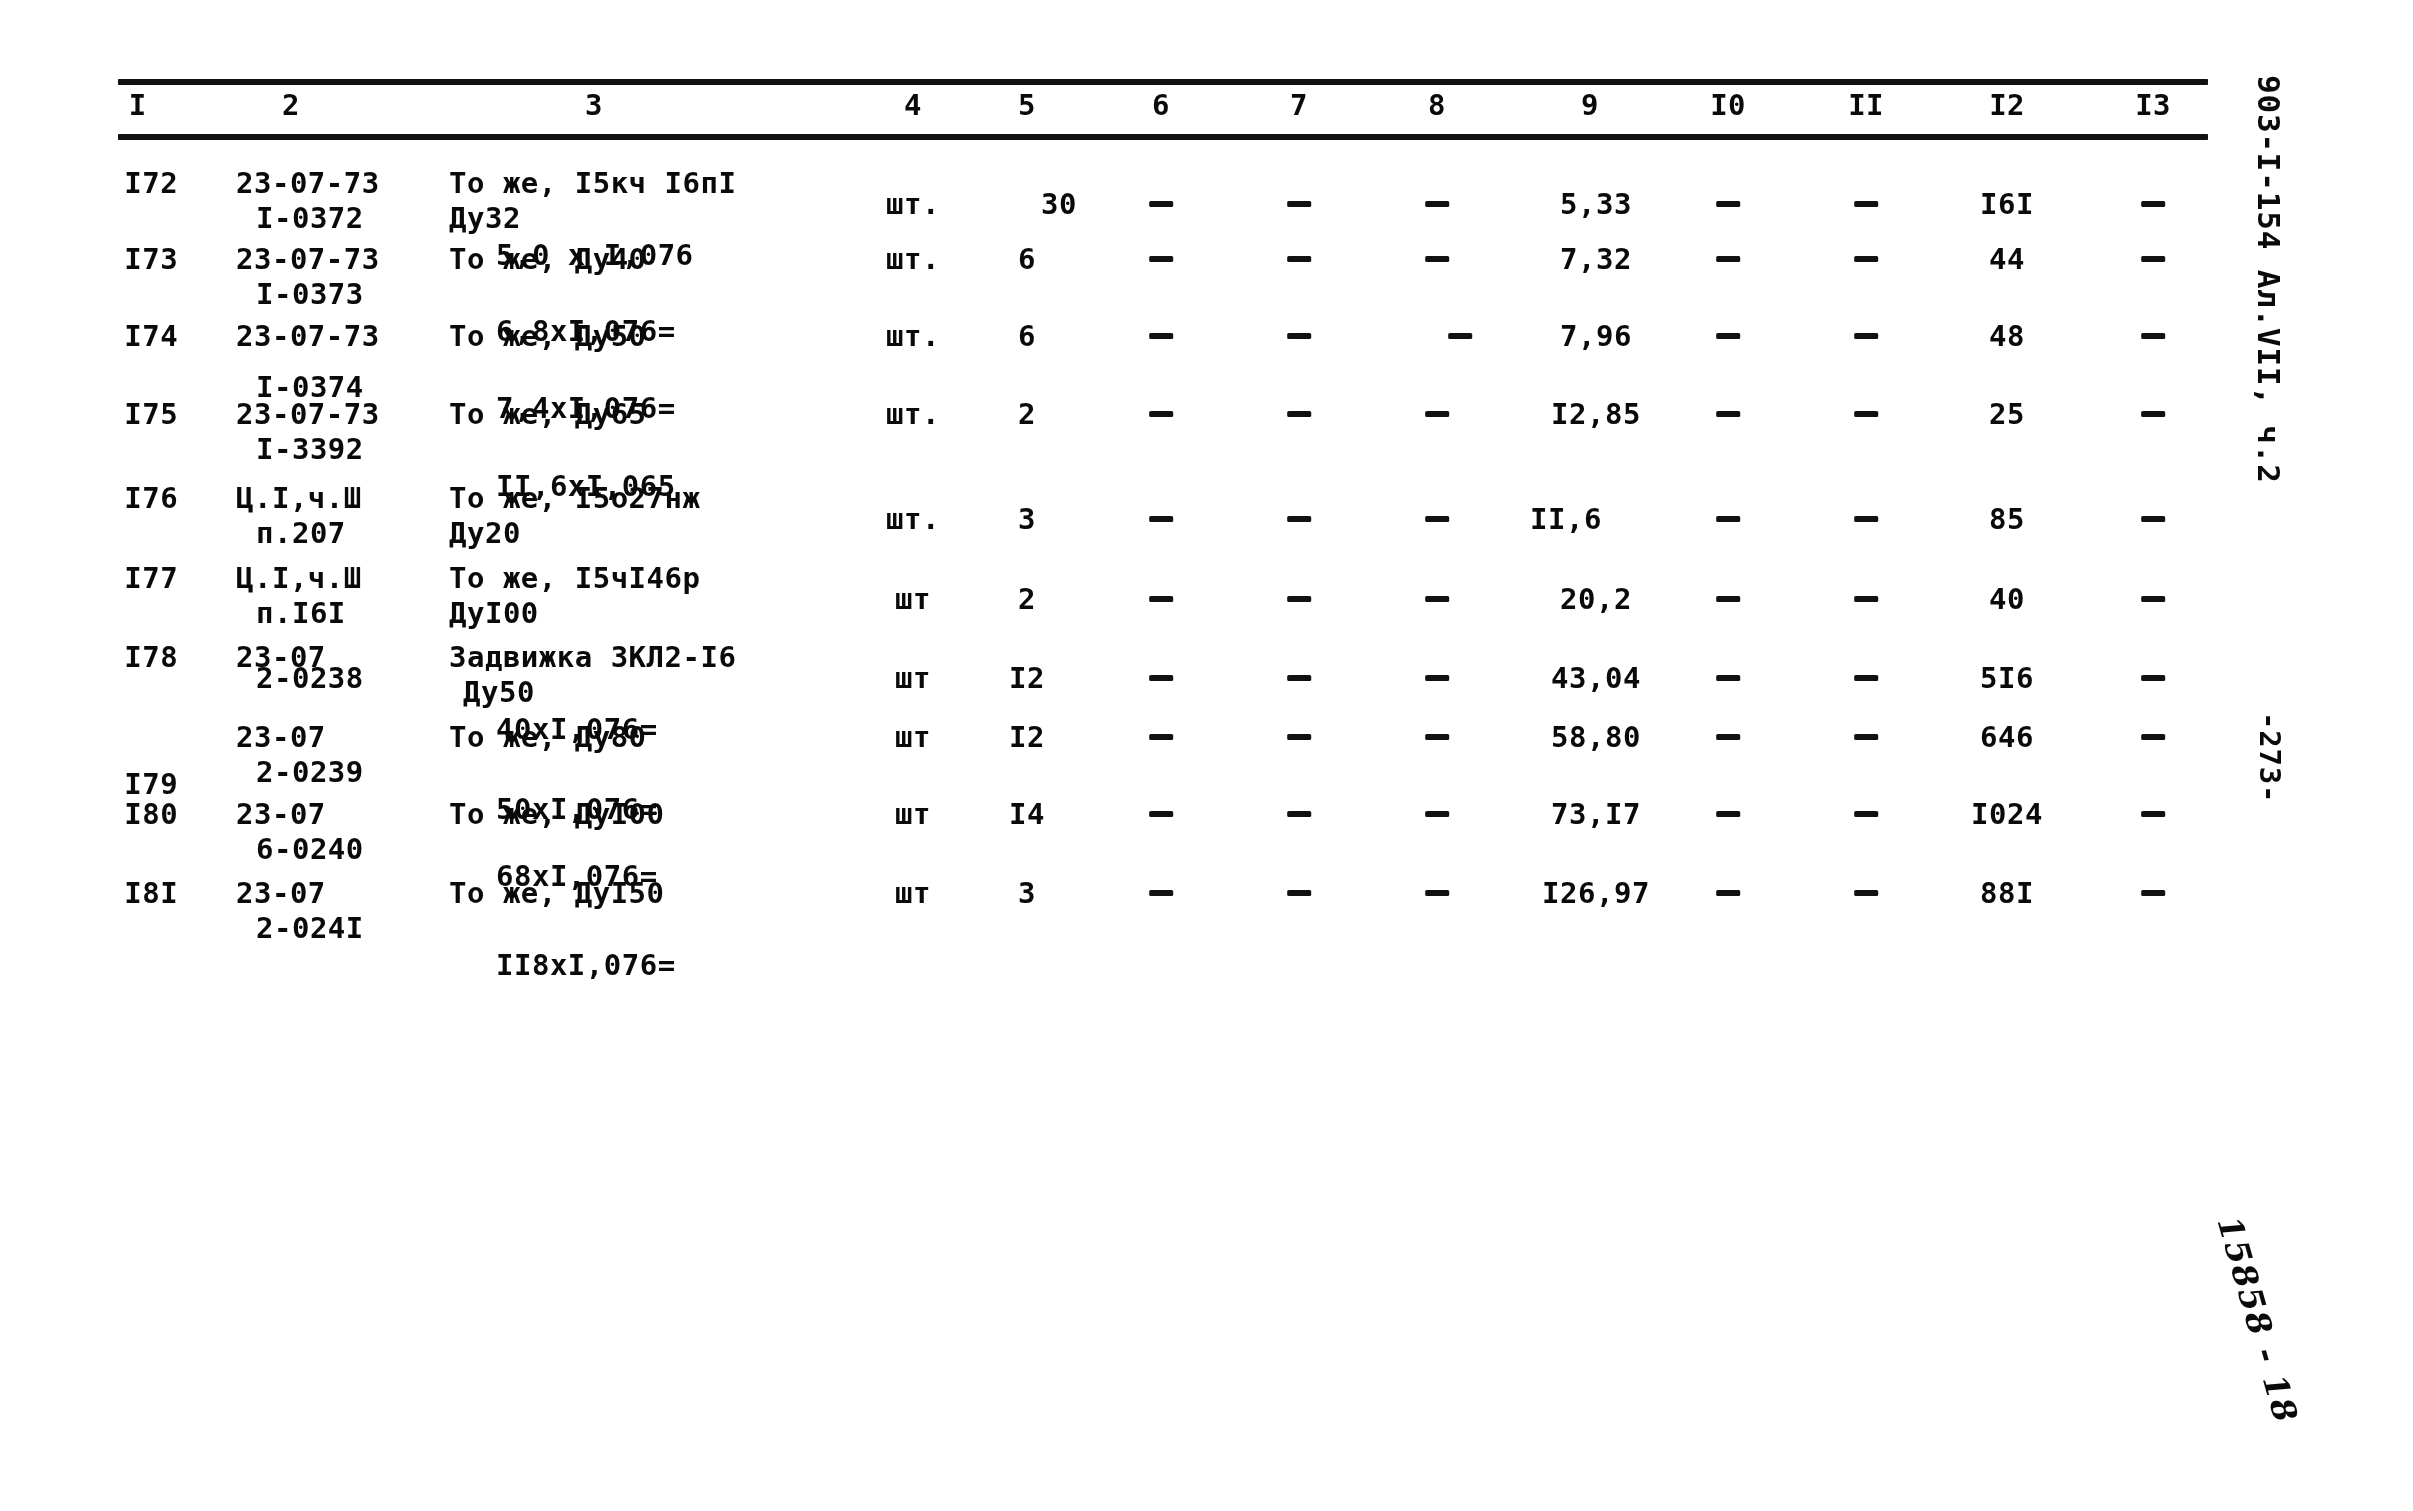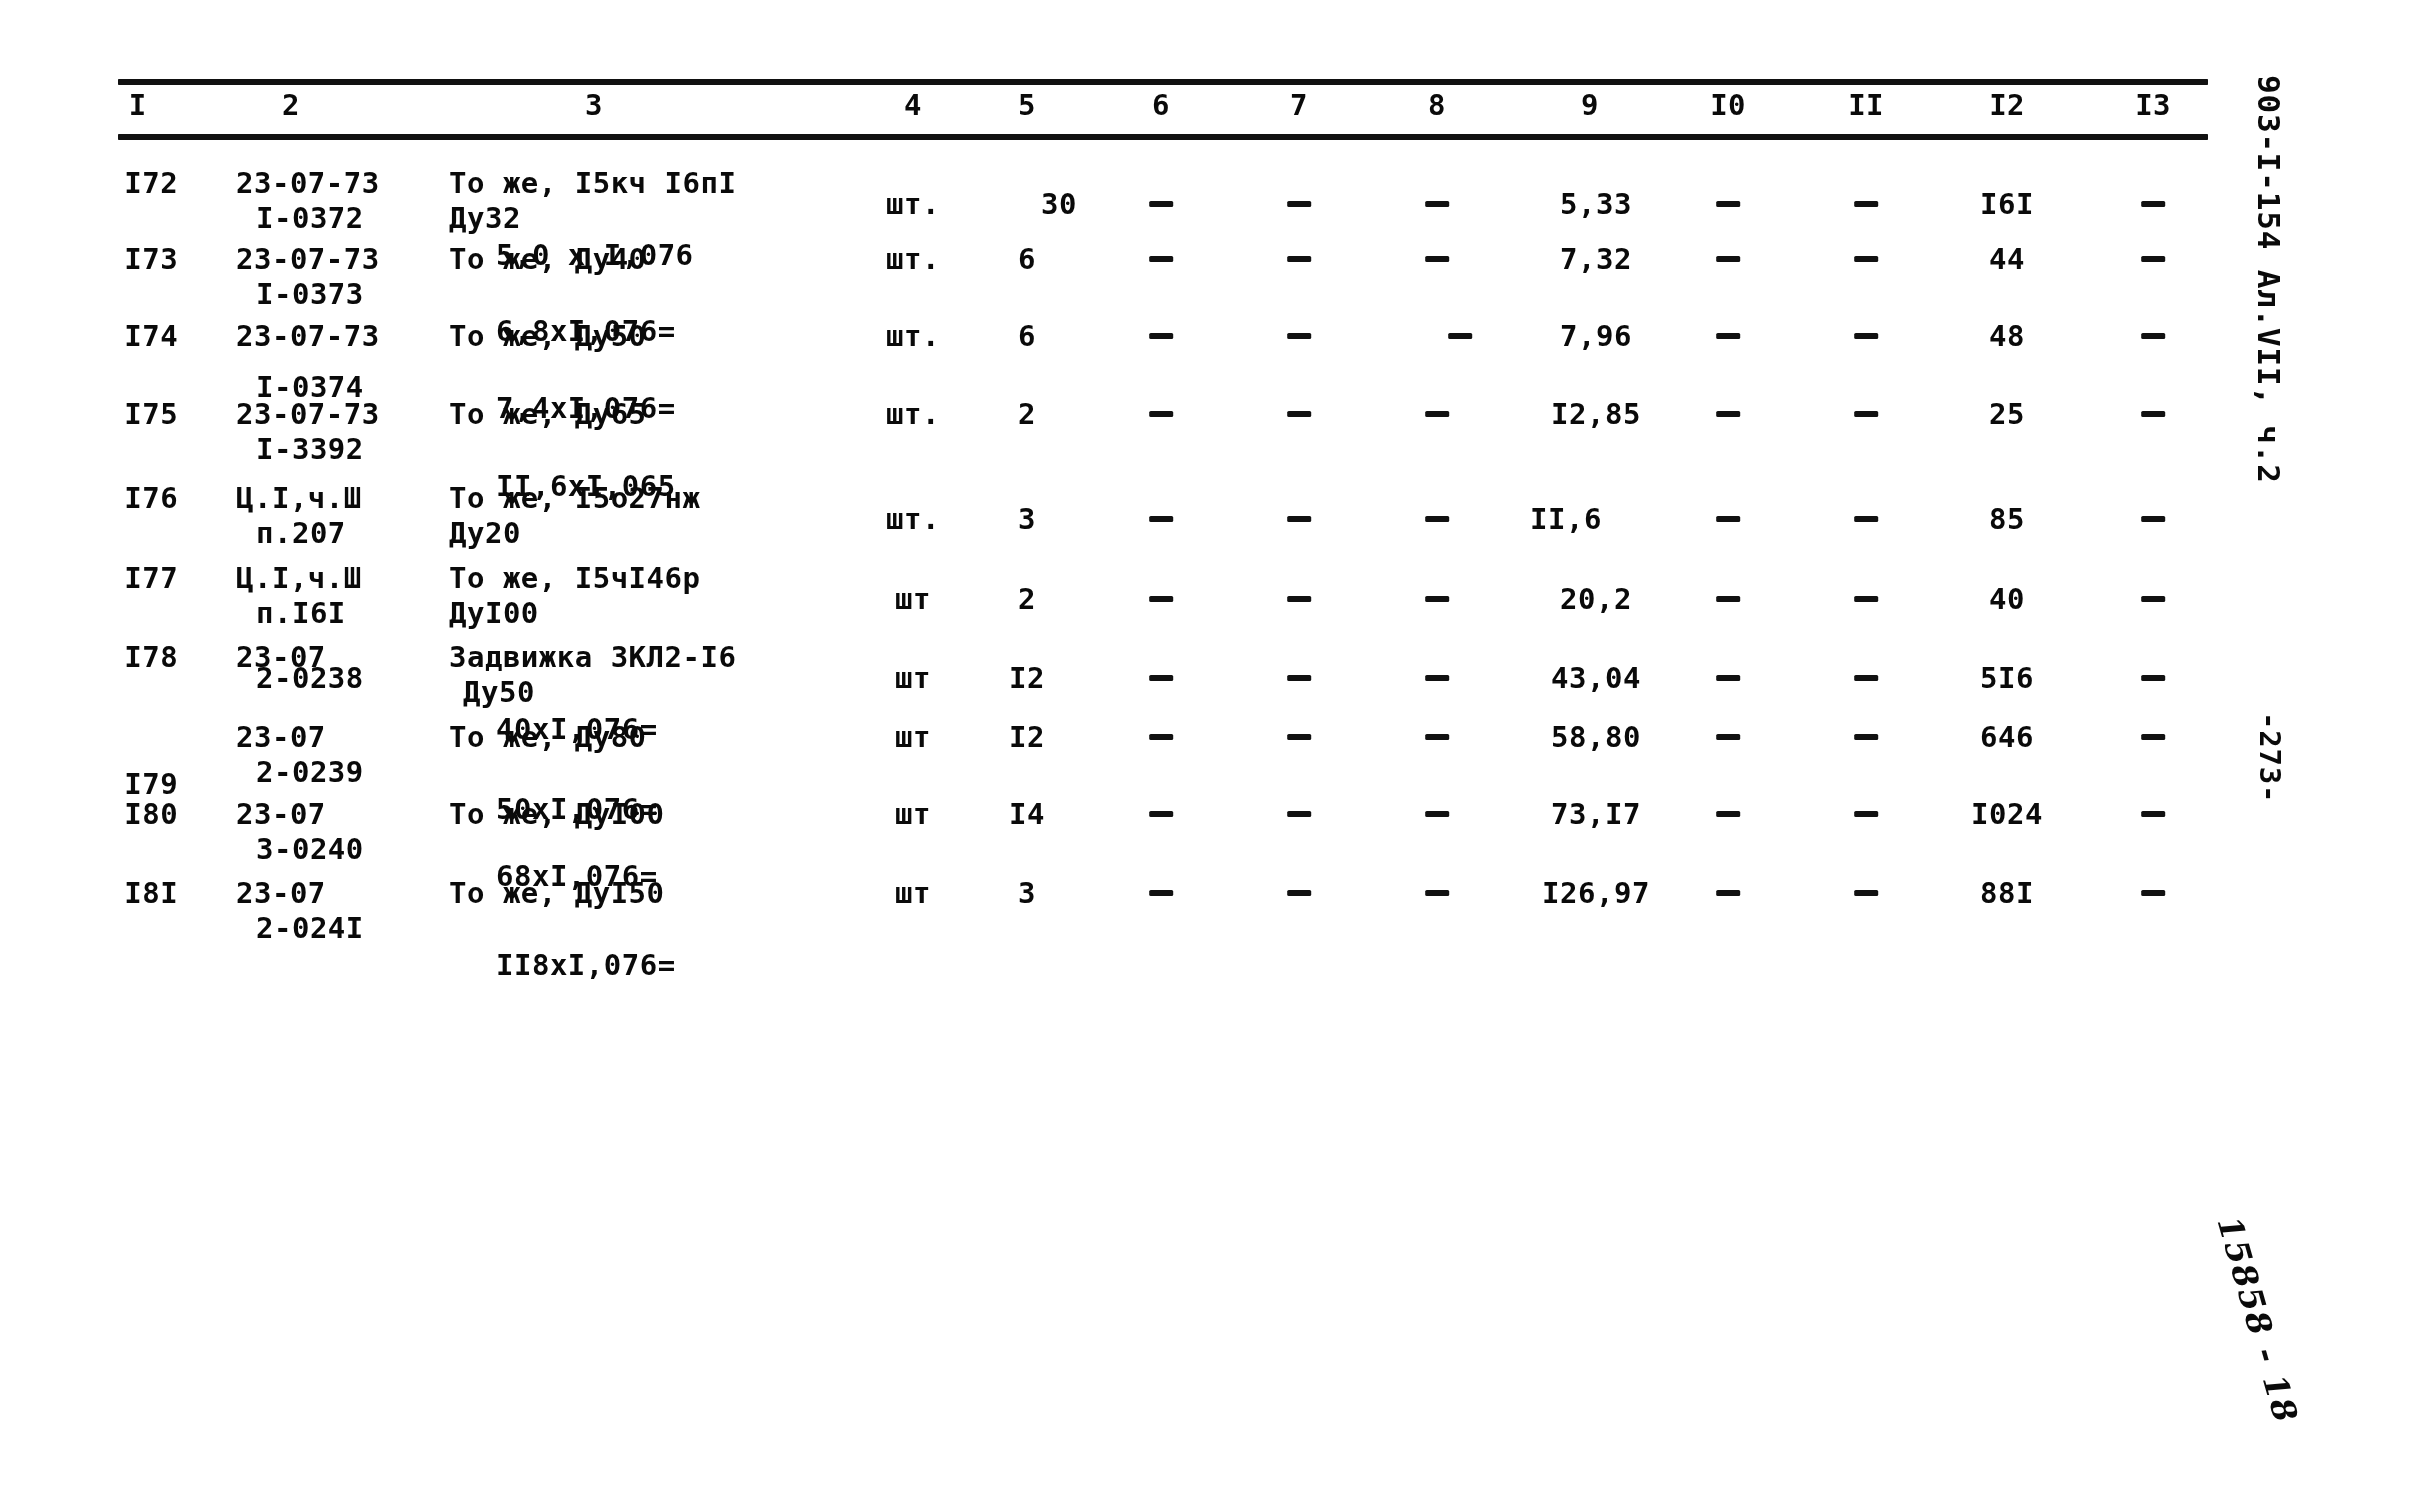--- a/index.html
+++ b/index.html
@@ -259,21 +259,21 @@
           <div class="dash" style="left: 1319px; top: 14px;"></div>
           <div class="c ctr" style="left: 1478px; top: 0px;">58,80</div>
           <div class="dash" style="left: 1610px; top: 14px;"></div>
           <div class="dash" style="left: 1748px; top: 14px;"></div>
           <div class="c ctr" style="left: 1889px; top: 0px;">646</div>
           <div class="dash" style="left: 2035px; top: 14px;"></div>
         </div>
         <div class="row" style="top: 653px;">
           <div class="c " style="left: 6.3px; top: 0px;">I80</div>
           <div class="c " style="left: 118px; top: 0px;">23-07</div>
-          <div class="c " style="left: 138px; top: 35px;">3-0240</div>
+          <div class="c " style="left: 138px; top: 35px;">6-0240</div>
           <div class="c " style="left: 331px; top: 0px;">То же, ДуI00</div>
           <div class="c " style="left: 378px; top: 62px;">68хI,076=</div>
           <div class="c ctr" style="left: 795px; top: 0px;">шт</div>
           <div class="c ctr" style="left: 909px; top: 0px;">I4</div>
           <div class="dash" style="left: 1043px; top: 14px;"></div>
           <div class="dash" style="left: 1181px; top: 14px;"></div>
           <div class="dash" style="left: 1319px; top: 14px;"></div>
           <div class="c ctr" style="left: 1478px; top: 0px;">73,I7</div>
           <div class="dash" style="left: 1610px; top: 14px;"></div>
           <div class="dash" style="left: 1748px; top: 14px;"></div>

